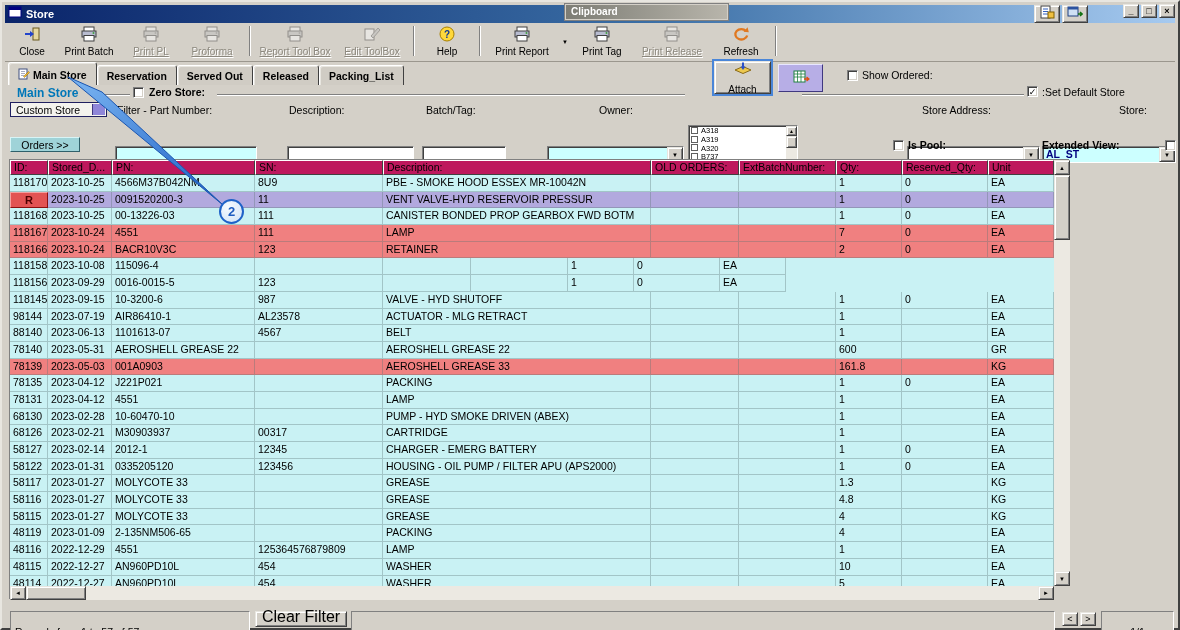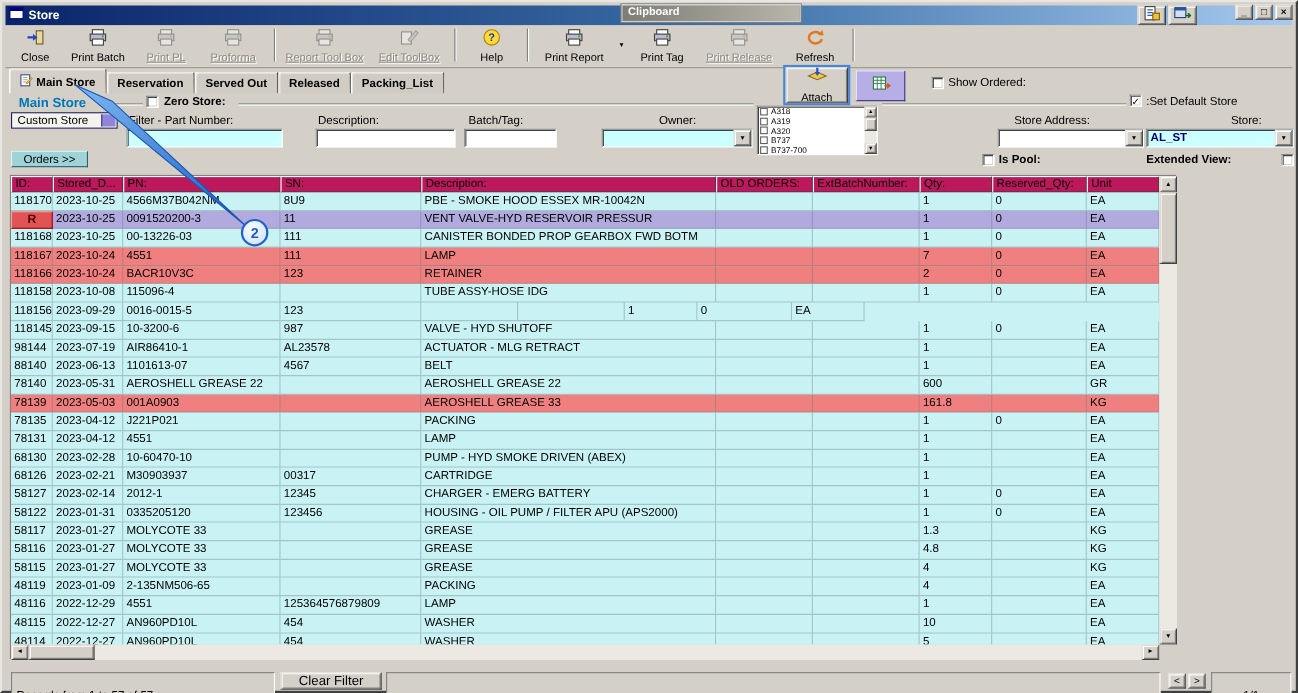--- a/index.html
+++ b/index.html
@@ -1,20 +1,20 @@
 <!DOCTYPE html>
 <html><head>
 <meta charset="utf-8">
 <style>
   *{box-sizing:border-box;margin:0;padding:0;font-family:"Liberation Sans",sans-serif;}
   html,body{width:1180px;height:630px;}
   body{position:relative;background:#d4d0c8;overflow:hidden;}
 
   .raised{border-top:1px solid #e8e6e0;border-left:1px solid #e8e6e0;border-bottom:1px solid #404040;border-right:1px solid #404040;box-shadow:inset 1px 1px 0 #ffffff, inset -1px -1px 0 #808080;background:#d4d0c8;}
-  .sunken{border-top:1px solid #808080;border-left:1px solid #808080;border-bottom:1px solid #ffffff;border-right:1px solid #ffffff;box-shadow:inset 1px 1px 0 #404040;background:#fff;}
+  .sunken{border-top:1px solid #808080;border-left:1px solid #808080;border-bottom:1px solid #ffffff;border-right:1px solid #ffffff;box-shadow:inset 1px 1px 0 #404040;background:#fff;margin-top:29px;}
 
   #window{position:absolute;inset:0;background:#d4d0c8;border-top:2px solid #e8e6e0;border-left:2px solid #e8e6e0;border-right:2px solid #404040;border-bottom:2px solid #404040;}
 
   
   #titlebar{position:absolute;left:3px;top:3px;right:3px;height:18px;background:linear-gradient(90deg,#0a246a,#3a6ea5 55%,#a6caf0);display:flex;align-items:center;padding-left:3px;color:#fff;}
   #title-text{font-size:11px;font-weight:bold;margin-left:4px;}
   #win-controls{position:absolute;right:3px;top:2px;display:flex;gap:2px;}
   .winbtn{width:16px;height:14px;font-size:9px;font-weight:bold;color:#000;display:flex;align-items:center;justify-content:center;line-height:1;}
   #clipboard-bar{position:absolute;left:563px;top:2px;width:163px;height:16px;background:linear-gradient(90deg,#7d7d75,#b8b5ab);border:1px solid #d4d0c8;box-shadow:0 0 0 1px #808080;color:#fff;font-size:10px;font-weight:bold;padding:1px 5px;}
   #titlebar-tools{position:absolute;left:1032px;top:3px;display:flex;gap:2px;}
@@ -83,21 +83,21 @@
   #vscroll .sbtn{height:15px;width:16px;}
   #hscroll .sbtn{width:16px;height:14px;}
   #vthumb{height:65px;width:16px;flex:none;}
   #hthumb{width:60px;height:14px;flex:none;}
   .spacer{flex:1;}
 
   
   #statusbar{position:absolute;left:3px;top:608px;right:3px;height:19px;}
   #statusbar .abs{position:absolute;}
   .spanel{background:#d4d0c8;border-top:1px solid #808080;border-left:1px solid #808080;border-bottom:1px solid #fff;border-right:1px solid #fff;font-size:10.5px;padding:14px 4px;white-space:nowrap;overflow:hidden;}
-  #clear-filter{font-size:12px;display:flex;align-items:flex-end;justify-content:center;}
+  #clear-filter{font-size:16px;display:flex;align-items:flex-end;justify-content:center;}
   .navbtn{font-size:9px;display:flex;align-items:center;justify-content:center;}
 
   
   #callout-arrow{position:absolute;inset:0;z-index:99;pointer-events:none;}
   #callout-circle{position:absolute;left:219px;top:199px;width:25px;height:25px;border-radius:50%;border:2px solid #1e62c8;background:radial-gradient(circle at 35% 30%,#f6faff,#cfe2f6);color:#1d5cc0;font-size:13px;font-weight:bold;display:flex;align-items:center;justify-content:center;z-index:100;pointer-events:none;}
 </style>
 </head>
 <body>
 
 <div id="window">
@@ -435,21 +435,20 @@
           <div class="gcell c6"></div>
           <div class="gcell c7">2</div>
           <div class="gcell c8">0</div>
           <div class="gcell c9">EA</div>
         </div>
         <div class="grow normal">
           <div class="gcell c0">118158</div>
           <div class="gcell c1">2023-10-08</div>
           <div class="gcell c2">115096-4</div>
           <div class="gcell c3"></div>
-          <div class="gcell c4">TUBE ASSY-HOSE IDG</div>
           <div class="gcell c5"></div>
           <div class="gcell c6"></div>
           <div class="gcell c7">1</div>
           <div class="gcell c8">0</div>
           <div class="gcell c9">EA</div>
         </div>
         <div class="grow normal">
           <div class="gcell c0">118156</div>
           <div class="gcell c1">2023-09-29</div>
           <div class="gcell c2">0016-0015-5</div>

